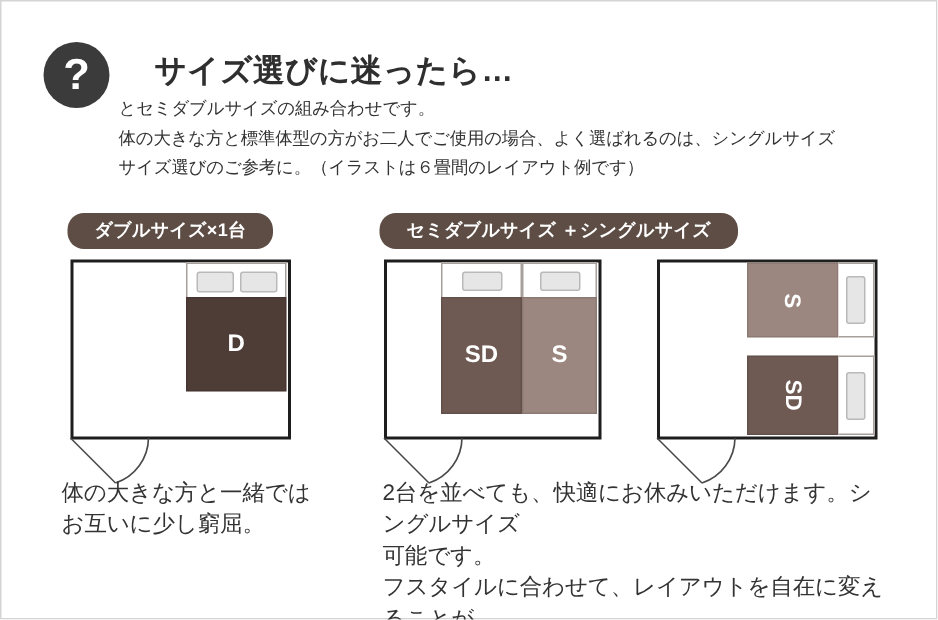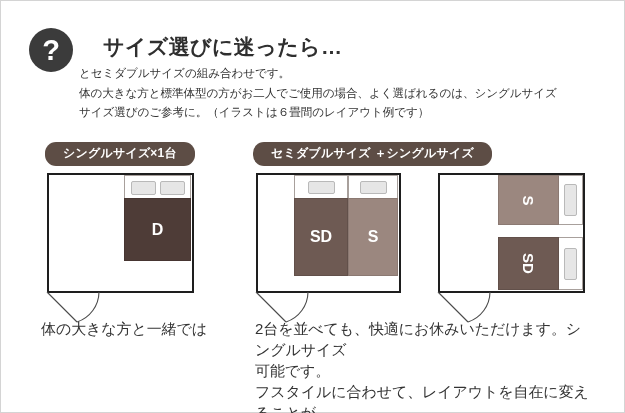--- a/index.html
+++ b/index.html
@@ -129,21 +129,21 @@
     <div class="qmark">?</div>
     <div class="title">サイズ選びに迷ったら…</div>
   </div>
 
   <div class="body-copy">
     <div>とセミダブルサイズの組み合わせです。</div>
     <div>体の大きな方と標準体型の方がお二人でご使用の場合、よく選ばれるのは、シングルサイズ</div>
     <div>サイズ選びのご参考に。（イラストは６畳間のレイアウト例です）</div>
   </div>
 
-  <div class="badge" id="badge-double">シングルサイズ×1台</div>
+  <div class="badge" id="badge-double">ダブルサイズ×1台</div>
 
   <div class="badge" id="badge-sd-s">セミダブルサイズ ＋シングルサイズ</div>
 
   <div class="room" id="room-1">
     <div class="bedv" style="left:75px; top:0px; width:67px; height:86px;">
       <div class="hb" style="height:23px;">
         <div class="pillow" style="width:25px;height:14px;"></div>
         <div class="pillow" style="width:25px;height:14px;"></div>
       </div>
       <div class="mt" style="background:#4e3c37;">
@@ -197,20 +197,21 @@
       </div>
     </div>
   </div>
   <svg class="door" id="door-3" viewBox="0 0 60 32">
     <path d="M 0 0 L 30 30" stroke="#4a4a4a" stroke-width="1.1" fill="none"></path>
     <path d="M 30 30 A 32 32 0 0 0 52 0" stroke="#4a4a4a" stroke-width="1.1" fill="none"></path>
   </svg>
 
   <div class="caption" id="caption-1">
     <div>体の大きな方と一緒では</div>
+    <div>お互いに少し窮屈。</div>
   </div>
 
   <div class="caption" id="caption-2">
     <div>2台を並べても、快適にお休みいただけます。シングルサイズ</div>
     <div>可能です。</div>
     <div>フスタイルに合わせて、レイアウトを自在に変えることが</div>
   </div>
 
 </div>
 

